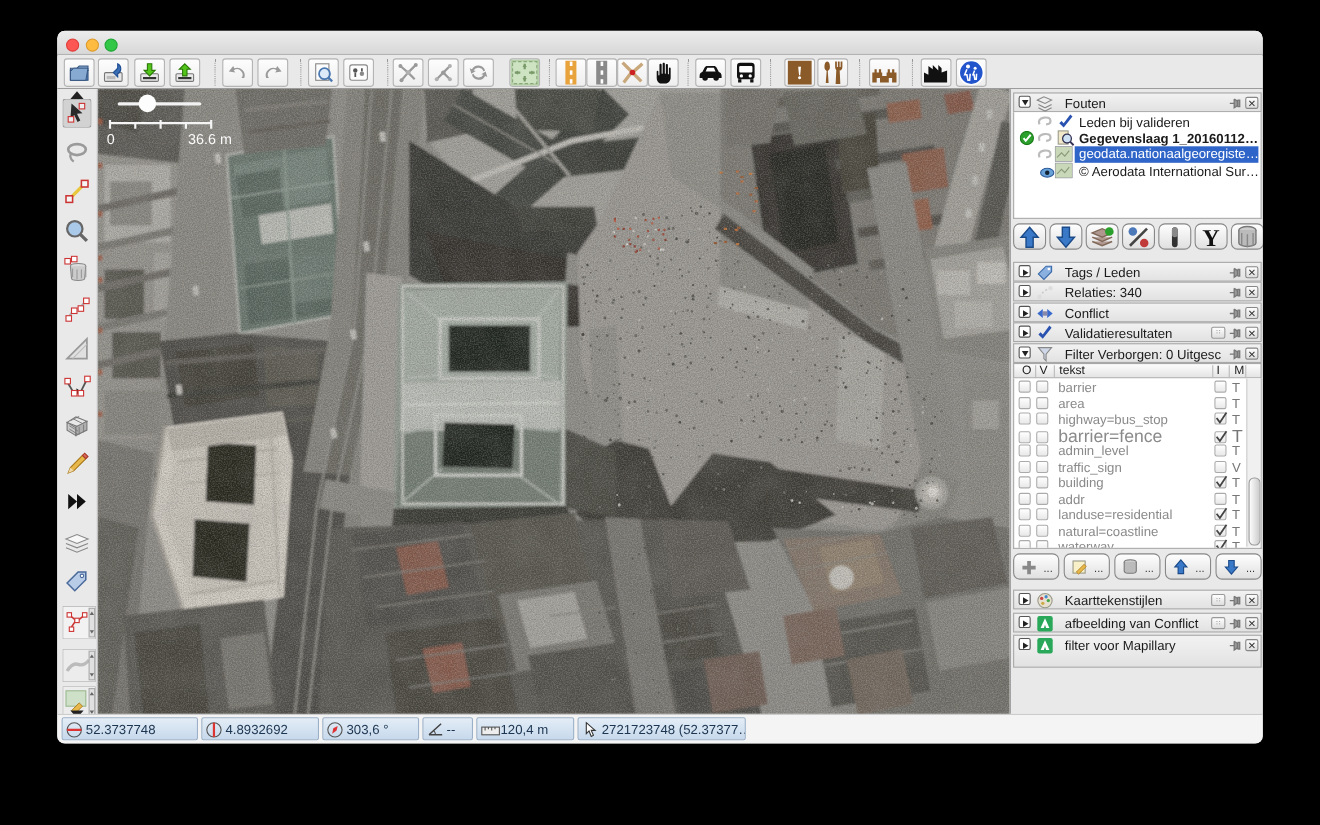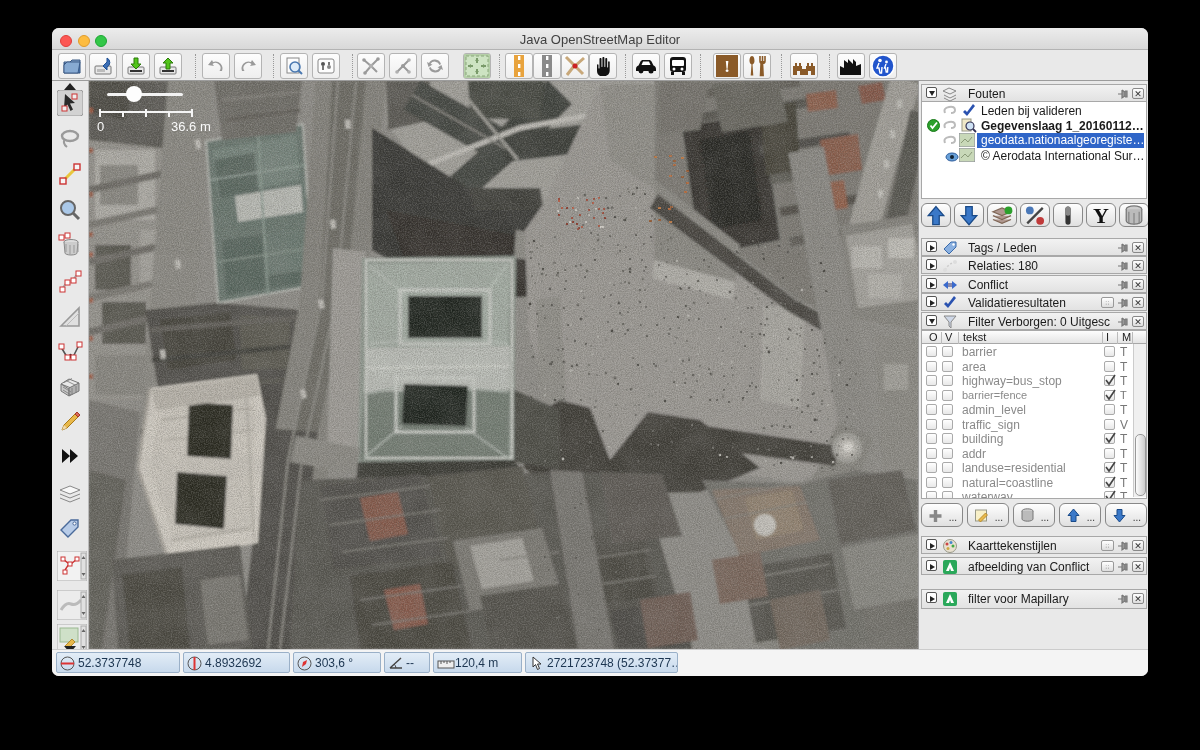--- a/index.html
+++ b/index.html
@@ -25,21 +25,20 @@
 #helptxt{position:absolute;left:631px;top:2px;width:462px;height:21px;background:#fff;border:1px solid #bbb;font-size:11px;line-height:19px;color:#111;white-space:nowrap;overflow:hidden}
 .lrow{position:absolute;left:0;width:100%;height:15px;font-size:12px;color:#1a1a1a;white-space:nowrap}
 </style>
 </head>
 <body>
 <div id="win">
   <div id="titlebar">
     <div class="tl" style="left:8px;background:#fc5753;border:1px solid #df3e3a"></div>
     <div class="tl" style="left:26px;background:#fdbc40;border:1px solid #de9b2d"></div>
     <div class="tl" style="left:43px;background:#33c748;border:1px solid #1da534"></div>
-    <div id="title">Java OpenStreetMap Editor</div>
   </div>
 <div id="toolbar">
       <div class="tbtn" style="left:6px;top:2px">
         <div style="width:100%;height:100%;display:flex;align-items:center;justify-content:center">
           <svg width="20" height="20" viewBox="0 0 20 20">
             <path d="M2 6 h6 l2 -2 h8 v4 h-16z" fill="#7e9fc6" stroke="#3a5a85"></path>
             <path d="M2 8 h16 v9 h-16z" fill="#5b87c5" stroke="#2d4d78"></path>
             <path d="M2 9 l3 -3 h13 l-2 11 h-14z" fill="#87aad2" stroke="#2d4d78" stroke-width="0.8"></path>
           </svg>
         </div>
@@ -1319,21 +1318,21 @@
       </div>
       <div class="phead" style="top:175px;height:18px">
         <div class="pexp" style="top:2px">
           <div style="position:absolute;left:2.5px;top:2.5px;width:0;height:0;border-top:3px solid transparent;border-bottom:3px solid transparent;border-left:5px solid #222"></div>
         </div>
         <div style="position:absolute;left:20px;top:1px;width:16px;height:16px"><svg width="16" height="16" viewBox="0 0 16 16">
             <path d="M3 12 q3 -6 10 -8" stroke="#ccc" stroke-width="1.5" fill="none" stroke-dasharray="2 2"></path>
             <circle cx="3" cy="12" r="2" fill="#ddd"></circle>
             <circle cx="13" cy="4" r="2" fill="#ddd"></circle>
           </svg></div>
-        <div class="pt" style="top:2px">Relaties: 180</div>
+        <div class="pt" style="top:2px">Relaties: 340</div>
         <div class="pin" style="right:16px;top:3px"><svg width="13" height="12" viewBox="0 0 13 12">
             <path d="M1 6 h4 M5 2 v8 l3 -2 v-4 l-3 -2 M8 3 h2 v6 h-2" stroke="#777" stroke-width="1.2" fill="#999"></path>
           </svg></div>
         <div class="pclose" style="right:2px;top:3px">✕</div>
       </div>
       <div class="phead" style="top:194px;height:18px">
         <div class="pexp" style="top:2px">
           <div style="position:absolute;left:2.5px;top:2.5px;width:0;height:0;border-top:3px solid transparent;border-bottom:3px solid transparent;border-left:5px solid #222"></div>
         </div>
         <div style="position:absolute;left:20px;top:1px;width:16px;height:16px"><svg width="16" height="16" viewBox="0 0 16 16">
@@ -1403,21 +1402,21 @@
         </div>
         <div style="position:absolute;left:0;top:31.0px;width:226px;height:14px;font-size:12px;color:#8a8a8a">
           <span style="position:absolute;left:4px;top:0"><span style="display:inline-block;width:11px;height:11px;background:linear-gradient(#fff,#e8e8e8);border:1px solid #aaa;border-radius:2px"></span></span>
           <span style="position:absolute;left:20px;top:0"><span style="display:inline-block;width:11px;height:11px;background:linear-gradient(#fff,#e8e8e8);border:1px solid #aaa;border-radius:2px"></span></span>
           <span style="position:absolute;left:40px;top:-1px">highway=bus_stop</span>
           <span style="position:absolute;left:182px;top:0"><span style="display:inline-block;width:11px;height:11px;background:linear-gradient(#fff,#e8e8e8);border:1px solid #aaa;border-radius:2px;position:relative"><svg width="13" height="12" viewBox="0 0 13 12" style="position:absolute;left:-1px;top:-2px">
                 <path d="M2 6 l3 4 L11 1" stroke="#444" stroke-width="1.6" fill="none"></path>
               </svg></span></span>
           <span style="position:absolute;left:198px;top:-1px;color:#777">T</span>
         </div>
-        <div style="position:absolute;left:0;top:45.5px;width:226px;height:14px;font-size:11px;color:#8a8a8a">
+        <div style="position:absolute;left:0;top:45.5px;width:226px;height:14px;font-size:16px;color:#8a8a8a">
           <span style="position:absolute;left:4px;top:0"><span style="display:inline-block;width:11px;height:11px;background:linear-gradient(#fff,#e8e8e8);border:1px solid #aaa;border-radius:2px"></span></span>
           <span style="position:absolute;left:20px;top:0"><span style="display:inline-block;width:11px;height:11px;background:linear-gradient(#fff,#e8e8e8);border:1px solid #aaa;border-radius:2px"></span></span>
           <span style="position:absolute;left:40px;top:-1px">barrier=fence</span>
           <span style="position:absolute;left:182px;top:0"><span style="display:inline-block;width:11px;height:11px;background:linear-gradient(#fff,#e8e8e8);border:1px solid #aaa;border-radius:2px;position:relative"><svg width="13" height="12" viewBox="0 0 13 12" style="position:absolute;left:-1px;top:-2px">
                 <path d="M2 6 l3 4 L11 1" stroke="#444" stroke-width="1.6" fill="none"></path>
               </svg></span></span>
           <span style="position:absolute;left:198px;top:-1px;color:#777">T</span>
         </div>
         <div style="position:absolute;left:0;top:60.0px;width:226px;height:14px;font-size:12px;color:#8a8a8a">
           <span style="position:absolute;left:4px;top:0"><span style="display:inline-block;width:11px;height:11px;background:linear-gradient(#fff,#e8e8e8);border:1px solid #aaa;border-radius:2px"></span></span>
@@ -1538,21 +1537,21 @@
             <rect x="1" y="1" width="14" height="14" fill="#2aa85a" rx="2"></rect>
             <path d="M8 3 l4 9 h-3 l-1 -3 -1 3 h-3z" fill="#fff"></path>
           </svg></div>
         <div class="pt" style="top:2px">afbeelding van Conflict</div>
         <div style="position:absolute;right:32px;top:3px;width:13px;height:11px;background:linear-gradient(#fff,#ddd);border:1px solid #999;border-radius:2px;font-size:6px;color:#666;text-align:center;line-height:10px">∷</div>
         <div class="pin" style="right:16px;top:3px"><svg width="13" height="12" viewBox="0 0 13 12">
             <path d="M1 6 h4 M5 2 v8 l3 -2 v-4 l-3 -2 M8 3 h2 v6 h-2" stroke="#777" stroke-width="1.2" fill="#999"></path>
           </svg></div>
         <div class="pclose" style="right:2px;top:3px">✕</div>
       </div>
-      <div class="phead" style="top:508px;height:20px">
+      <div class="phead" style="top:496px;height:30px">
         <div class="pexp" style="top:2px">
           <div style="position:absolute;left:2.5px;top:2.5px;width:0;height:0;border-top:3px solid transparent;border-bottom:3px solid transparent;border-left:5px solid #222"></div>
         </div>
         <div style="position:absolute;left:20px;top:1px;width:16px;height:16px"><svg width="16" height="16" viewBox="0 0 16 16">
             <rect x="1" y="1" width="14" height="14" fill="#2aa85a" rx="2"></rect>
             <path d="M8 3 l4 9 h-3 l-1 -3 -1 3 h-3z" fill="#fff"></path>
           </svg></div>
         <div class="pt" style="top:2px">filter voor Mapillary</div>
         <div class="pin" style="right:16px;top:3px"><svg width="13" height="12" viewBox="0 0 13 12">
             <path d="M1 6 h4 M5 2 v8 l3 -2 v-4 l-3 -2 M8 3 h2 v6 h-2" stroke="#777" stroke-width="1.2" fill="#999"></path>

